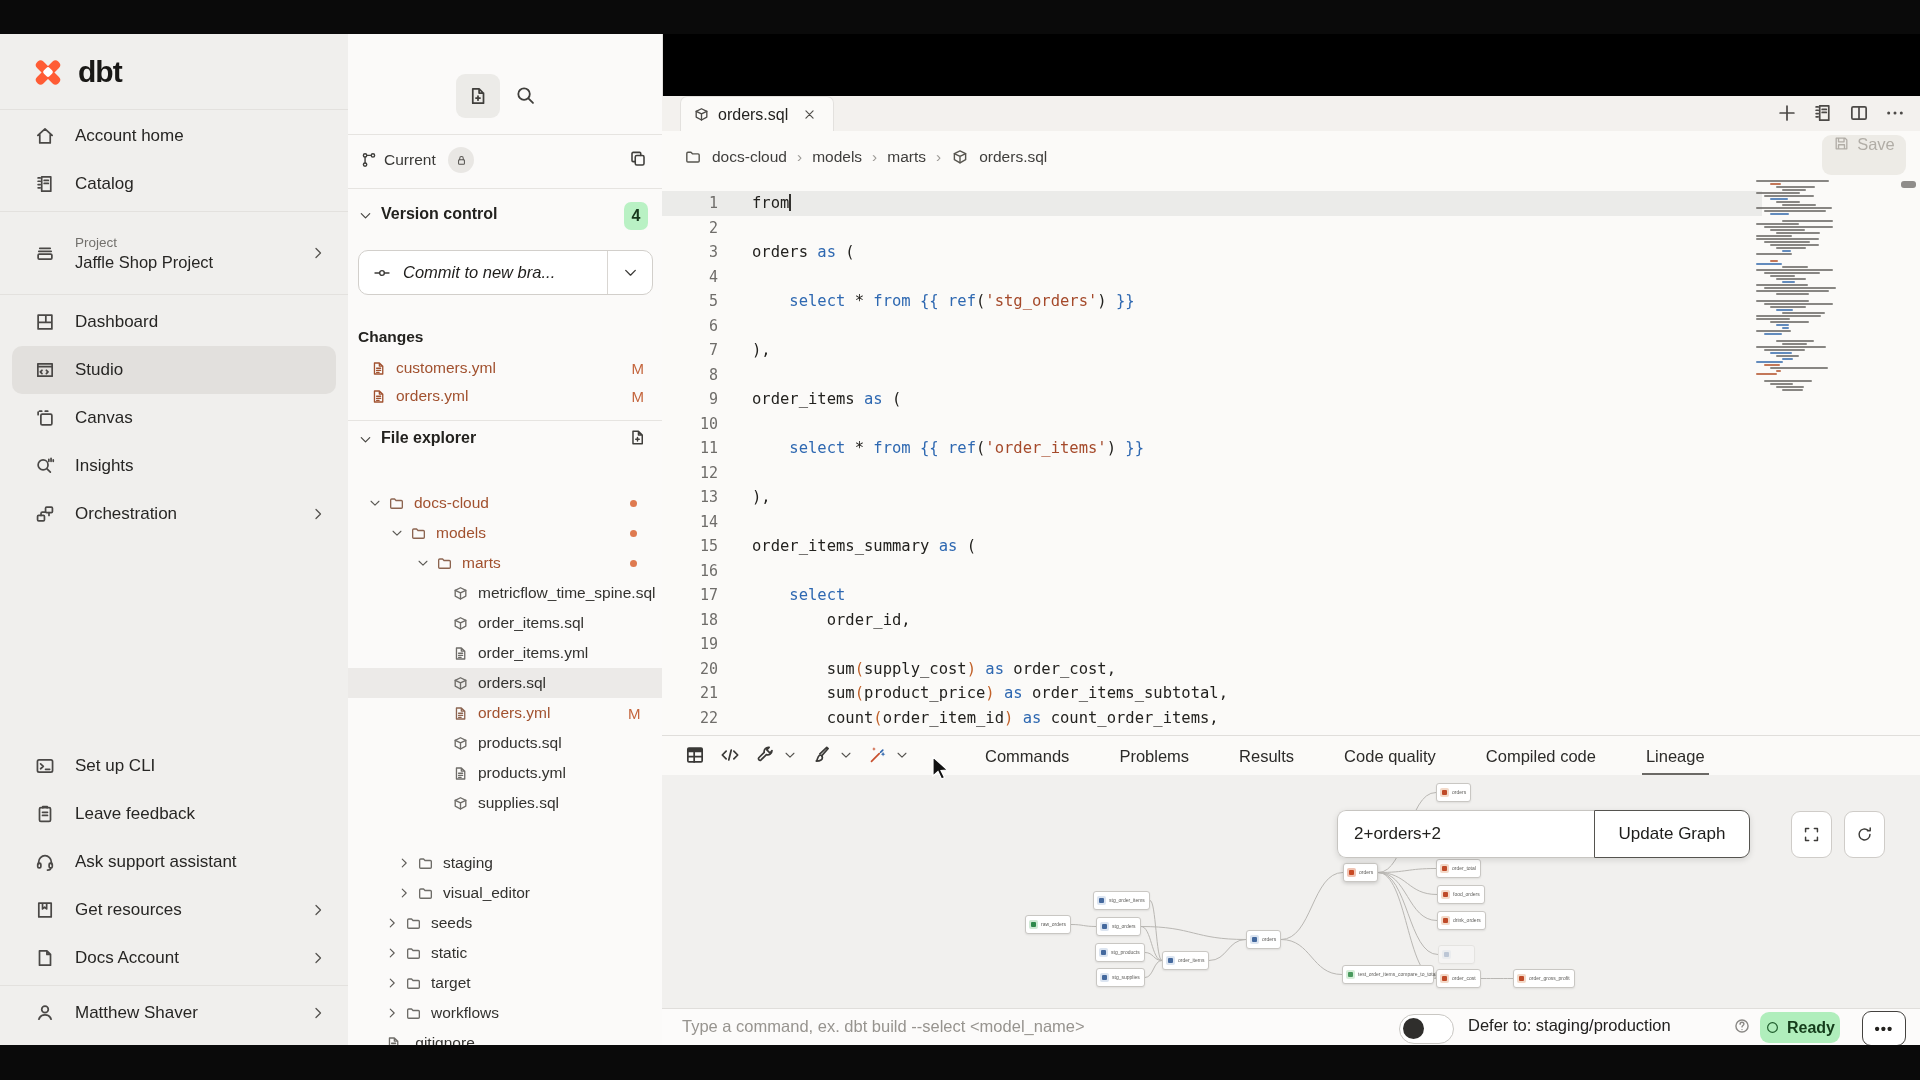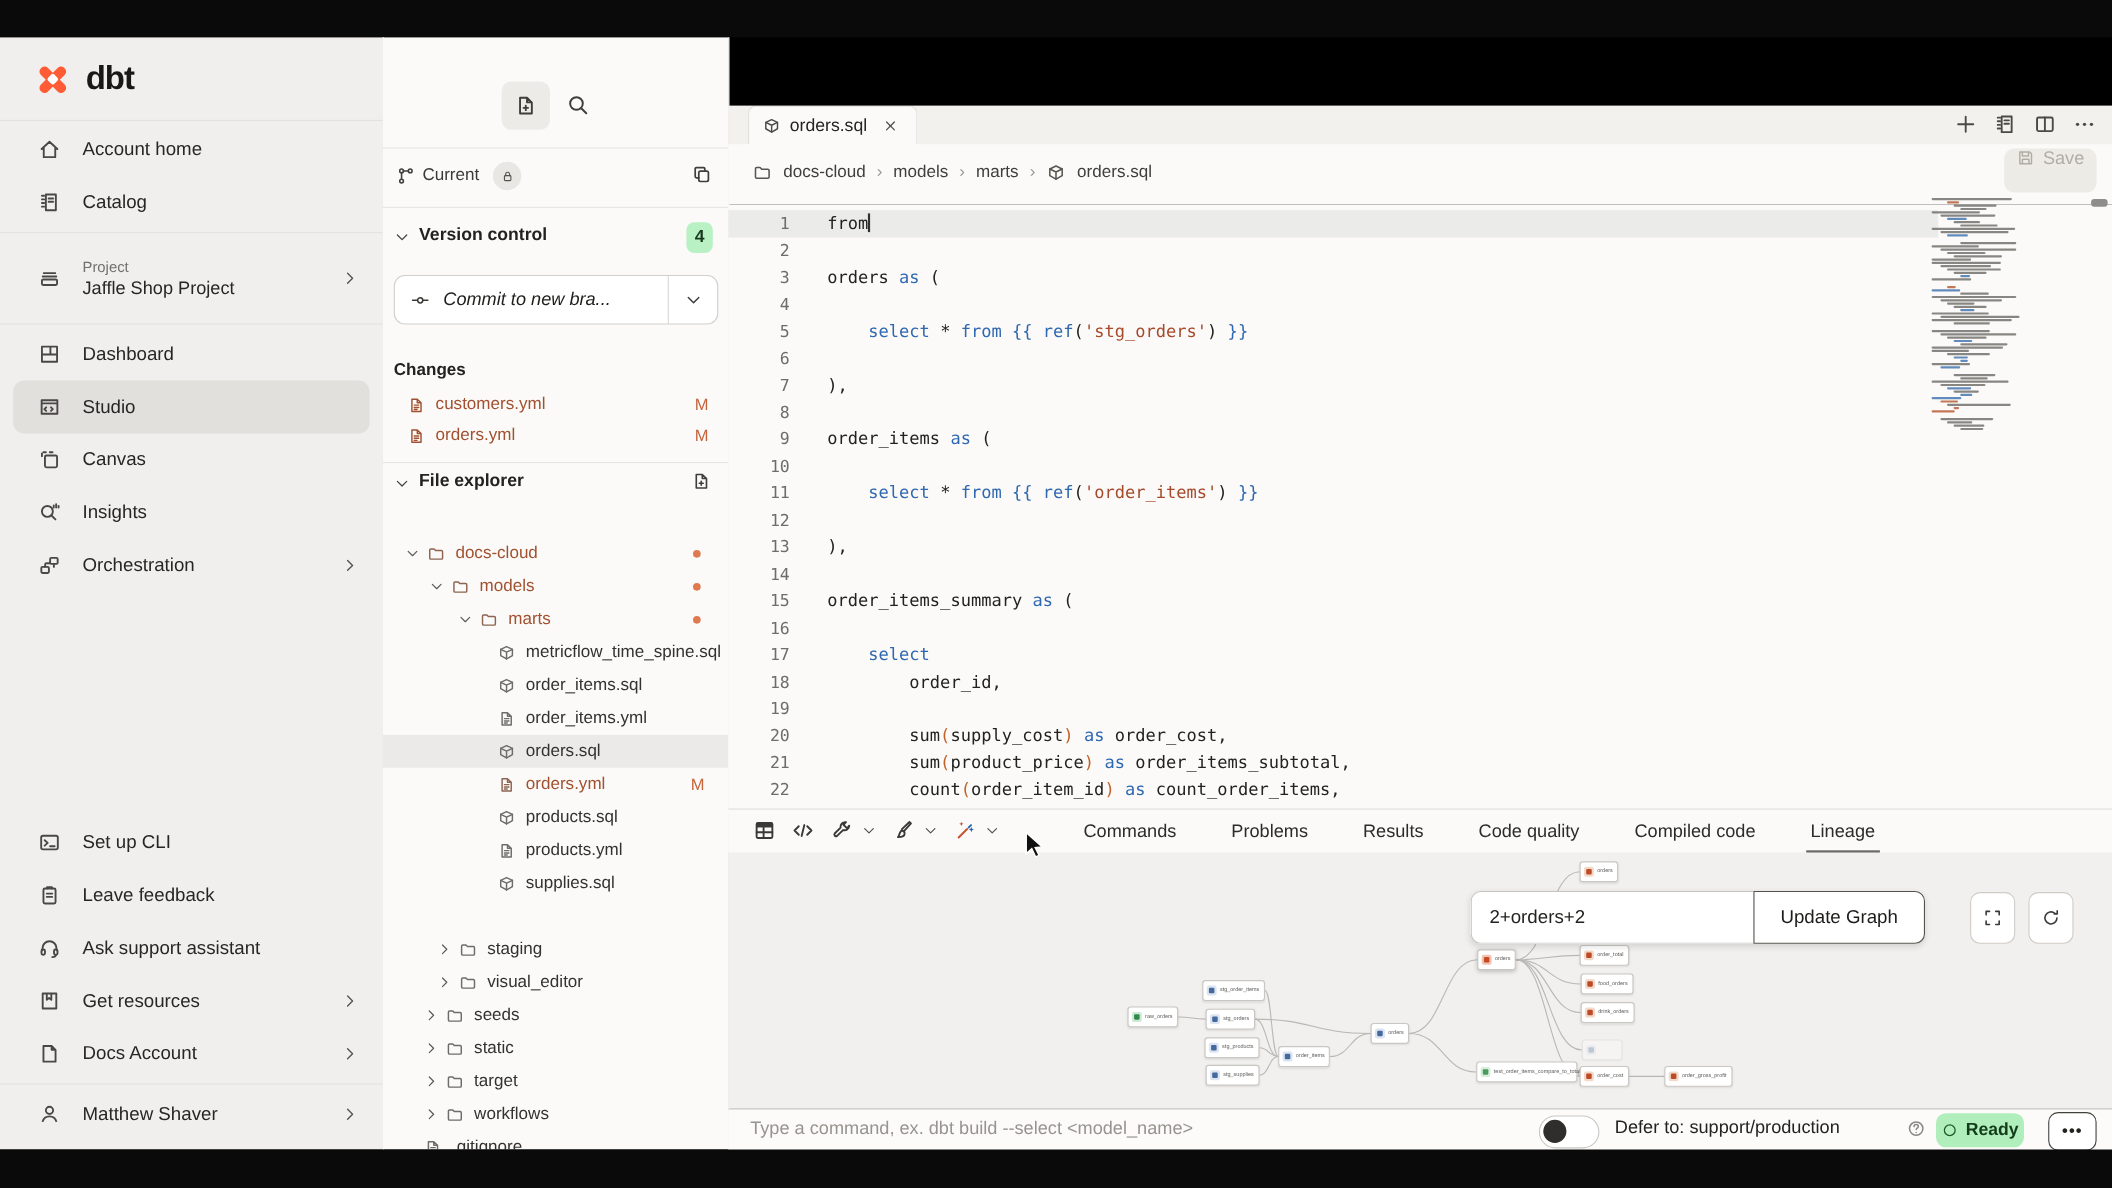--- a/index.html
+++ b/index.html
@@ -953,21 +953,21 @@
         <span class="nic metric"></span>
         <span class="lbl">order_gross_profit</span>
       </div>
     </div>
 
   <div class="abs statusbar">
     <div class="cmd-ph">Type a command, ex. dbt build --select &lt;model_name&gt;</div>
     <div class="toggle">
         <div class="knob"></div>
       </div>
-    <div class="defer">Defer to: support/production</div>
+    <div class="defer">Defer to: staging/production</div>
     <div class="help-ic">
         <svg class="i" viewBox="0 0 16 16" fill="none" stroke="currentColor" stroke-width="1.25" stroke-linecap="round" stroke-linejoin="round">
           <circle cx="8" cy="8" r="5.4"></circle>
           <path d="M6.3 6.4c0-1 .8-1.7 1.7-1.7s1.7.6 1.7 1.6c0 1.3-1.7 1.3-1.7 2.5M8 11.2v.01"></path>
         </svg>
       </div>
     <div class="ready-pill">
       <span class="ic">
           <svg class="i" viewBox="0 0 16 16" fill="none" stroke="currentColor" stroke-width="1.25" stroke-linecap="round" stroke-linejoin="round">
             <circle cx="8" cy="8" r="5.2"></circle>

